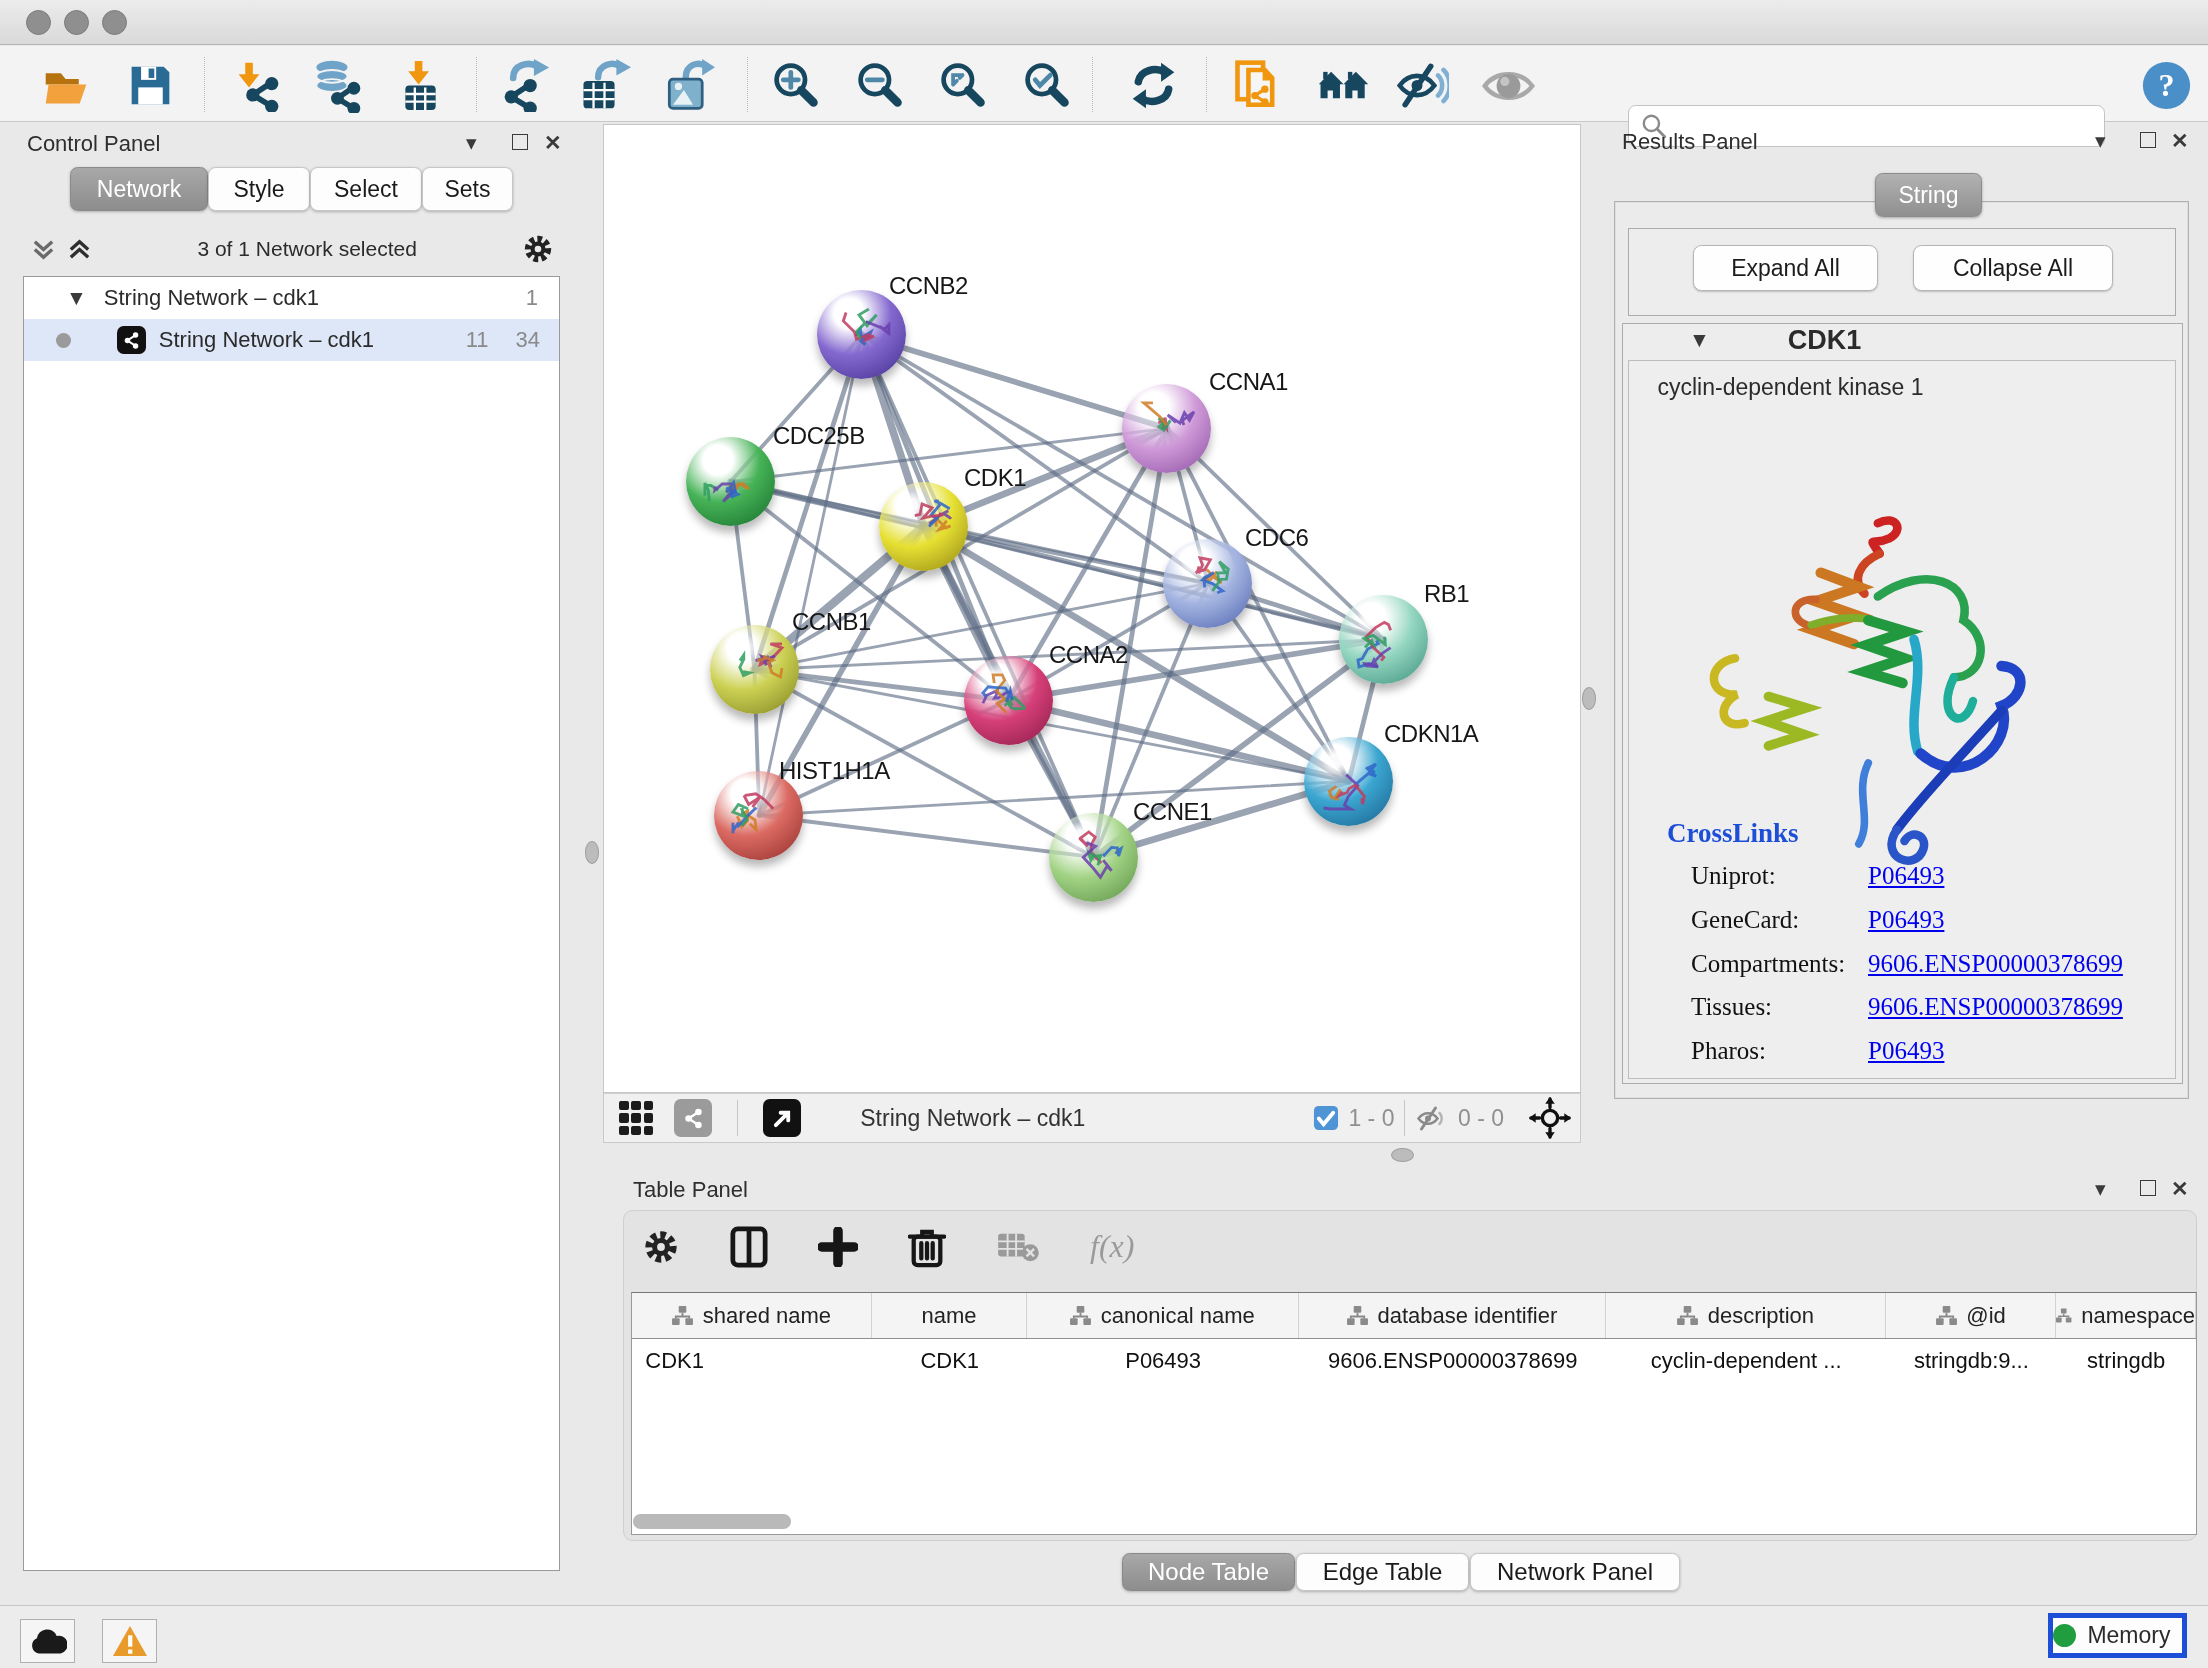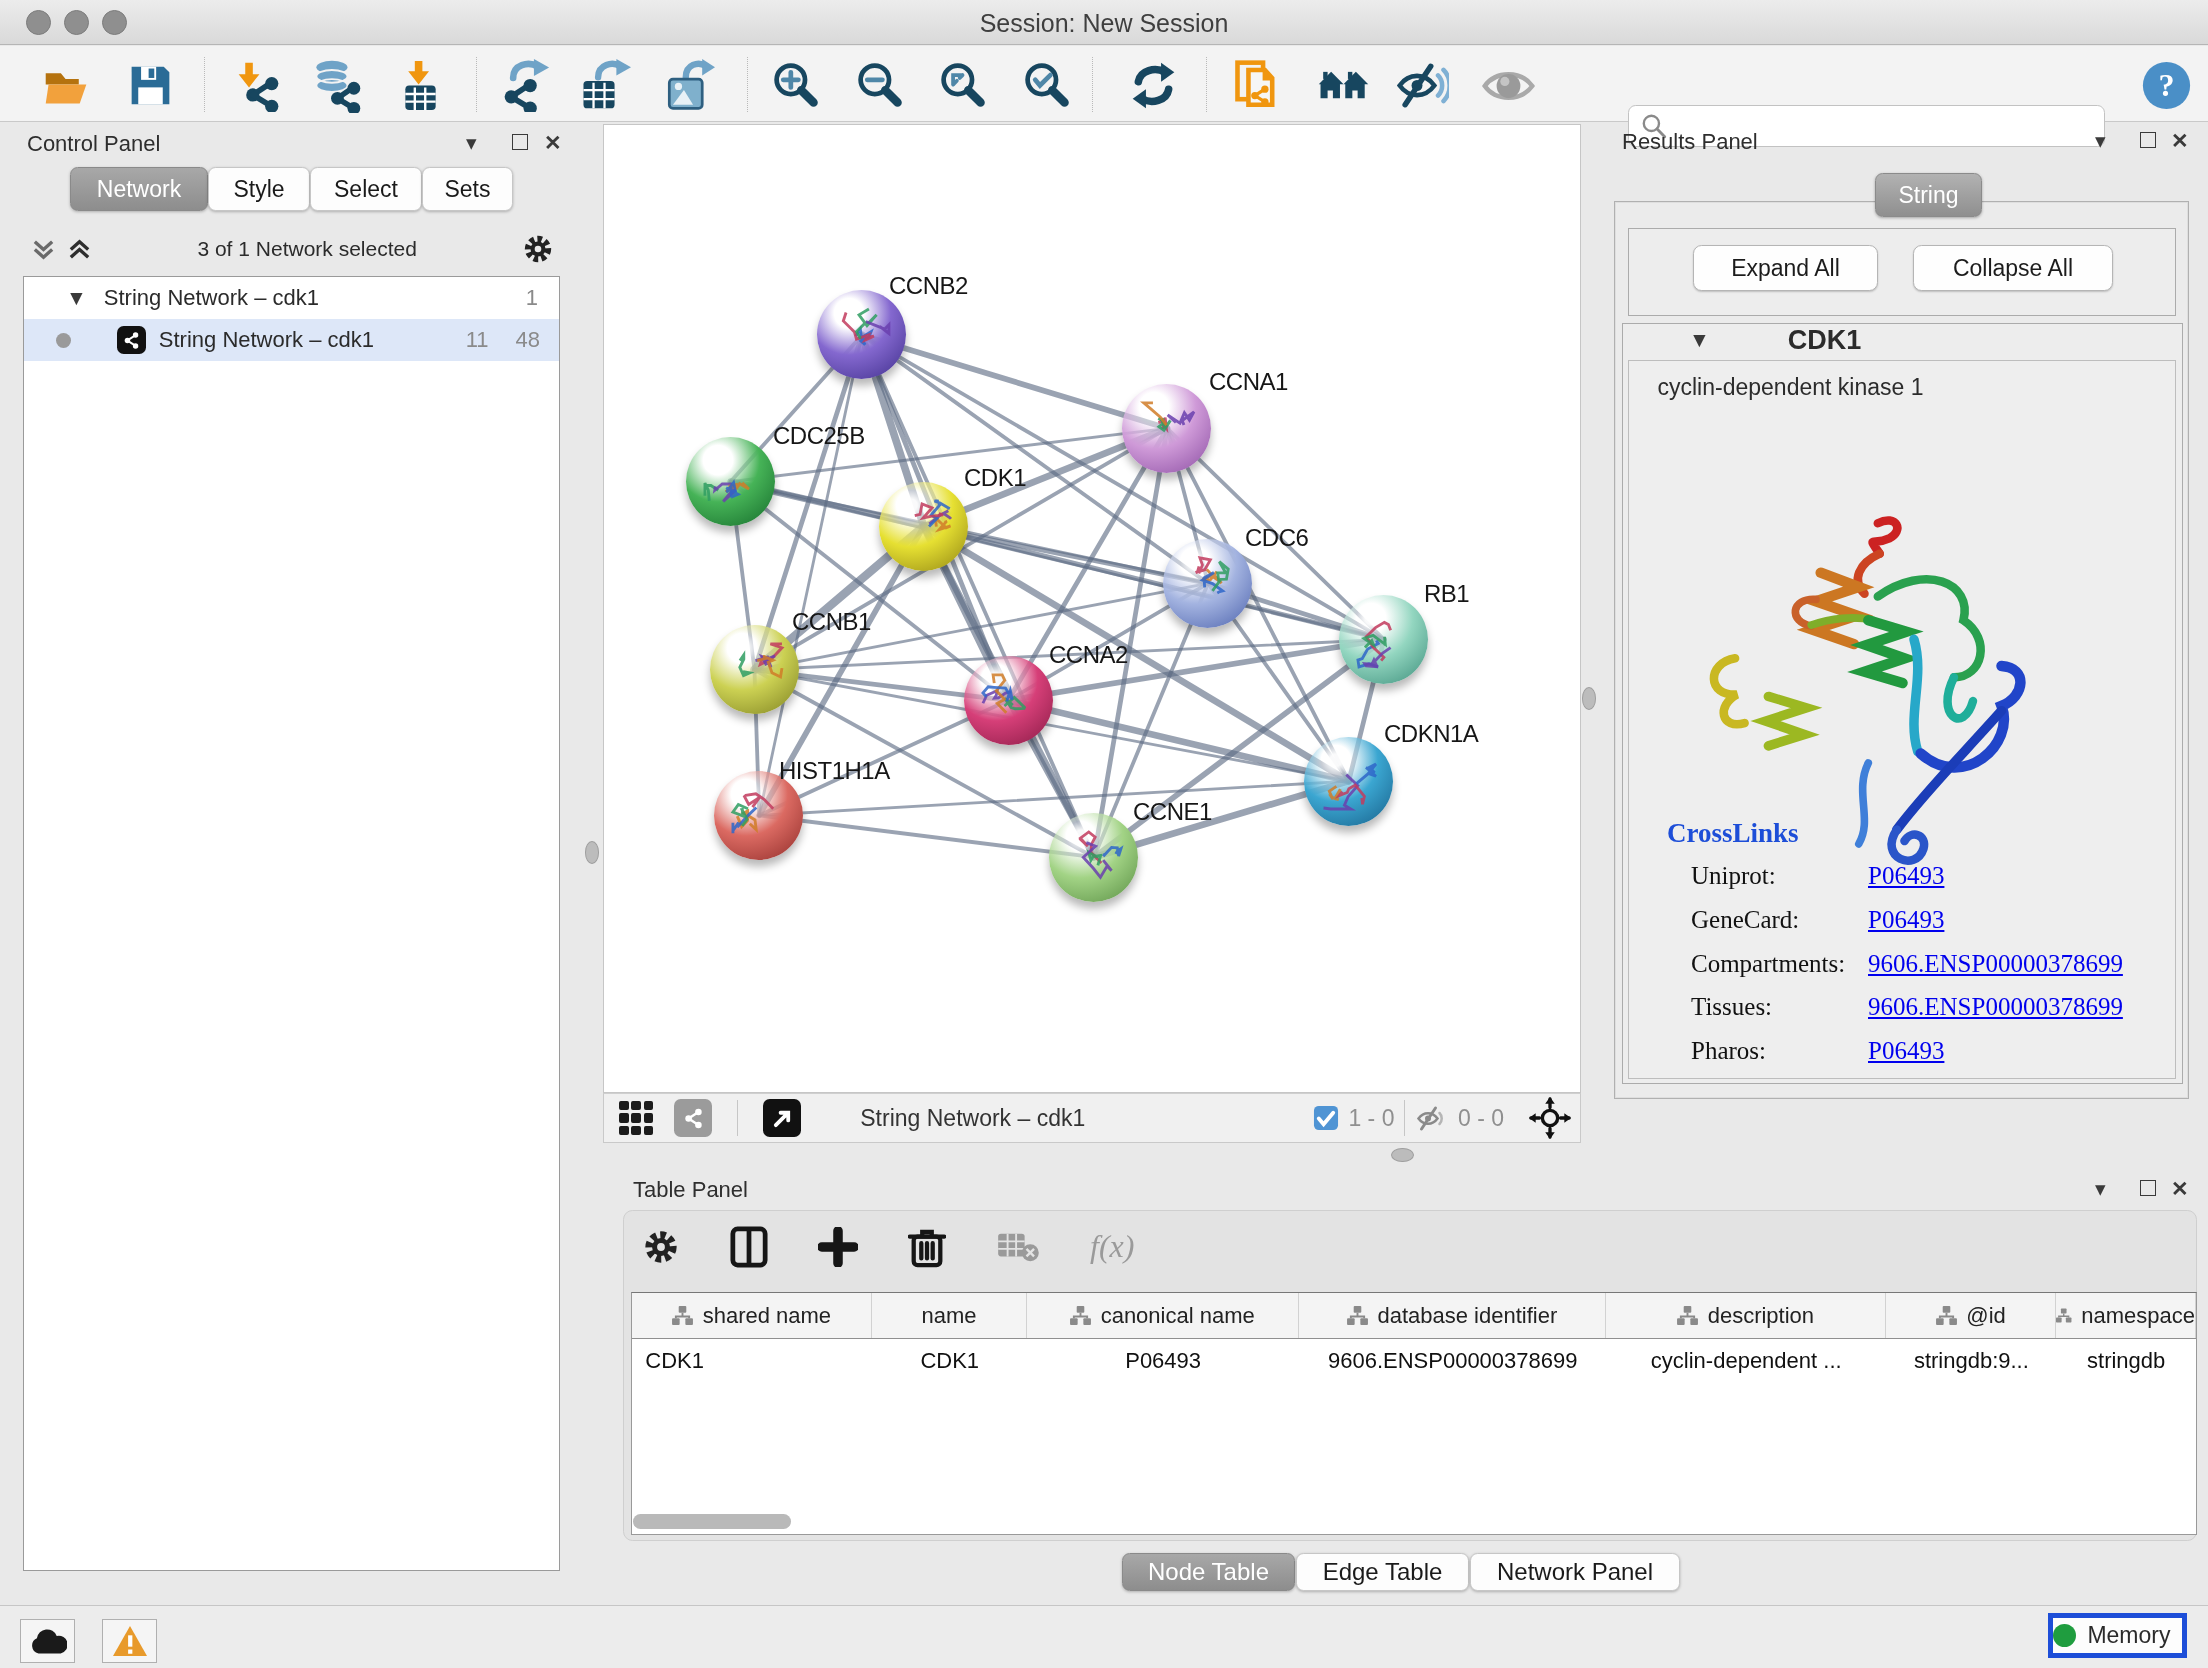--- a/index.html
+++ b/index.html
@@ -112,21 +112,20 @@
 </style>
 </head>
 <body>
 
 <div class="window">
 
   <div class="titlebar">
     <span class="mac-dot" style="left:26px"></span>
     <span class="mac-dot" style="left:64px"></span>
     <span class="mac-dot" style="left:102px"></span>
-    <div class="win-title">Session: New Session</div>
   </div>
 
   <div class="toolbar">
     <div class="tbi" style="left:40px">
       <svg width="51" height="51" viewBox="0 0 54 54">
           <path d="M5 14 h16 l5 6 h14 v6 H5z" fill="#b5720e"></path>
           <path d="M8 26 h40 l-7 20 H5z" fill="#f2a13c"></path>
         </svg>
     </div>
     <div class="tbi" style="left:124px">
@@ -346,21 +345,21 @@
               <g fill="#fff">
                 <circle cx="20" cy="6" r="4"></circle>
                 <circle cx="8" cy="14" r="4"></circle>
                 <circle cx="20" cy="22" r="4"></circle>
                 <path d="M20 6 L8 14 L20 22" stroke="#fff" stroke-width="3" fill="none"></path>
               </g>
             </svg>
         </span>
         <span style="margin-left:13.3px">String Network – cdk1</span>
         <span class="cnt" style="margin-left:auto">11</span>
-        <span class="cnt" style="margin-left:27px;margin-right:19px">48</span>
+        <span class="cnt" style="margin-left:27px;margin-right:19px">34</span>
       </div>
     </div>
   </div>
 
   <div class="canvas" id="canvas">
     <svg id="edges-svg" width="978" height="969" viewBox="0 0 1028 1019">
         <line x1="336" y1="422" x2="158" y2="573" stroke="#5c6a82" stroke-width="9" stroke-opacity="0.62" stroke-linecap="round"></line>
         <line x1="336" y1="422" x2="271" y2="221" stroke="#5c6a82" stroke-width="8" stroke-opacity="0.62" stroke-linecap="round"></line>
         <line x1="336" y1="422" x2="425" y2="605" stroke="#5c6a82" stroke-width="8" stroke-opacity="0.62" stroke-linecap="round"></line>
         <line x1="336" y1="422" x2="592" y2="319" stroke="#5c6a82" stroke-width="7" stroke-opacity="0.62" stroke-linecap="round"></line>

